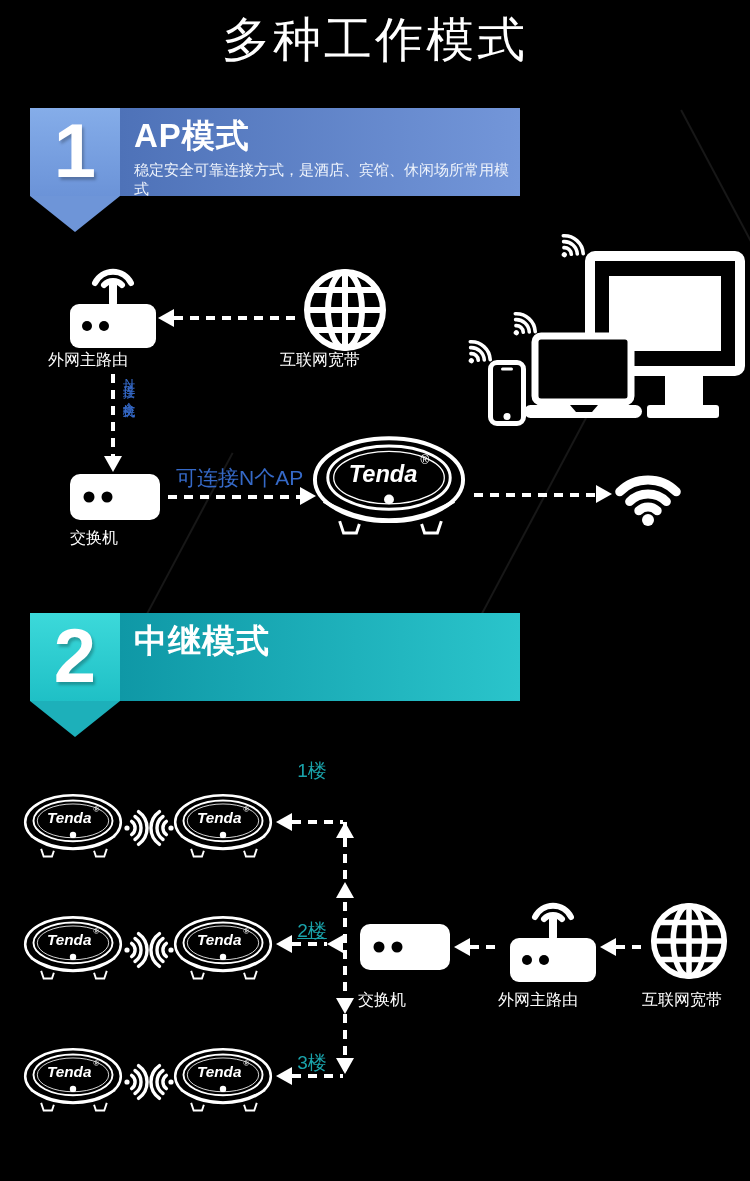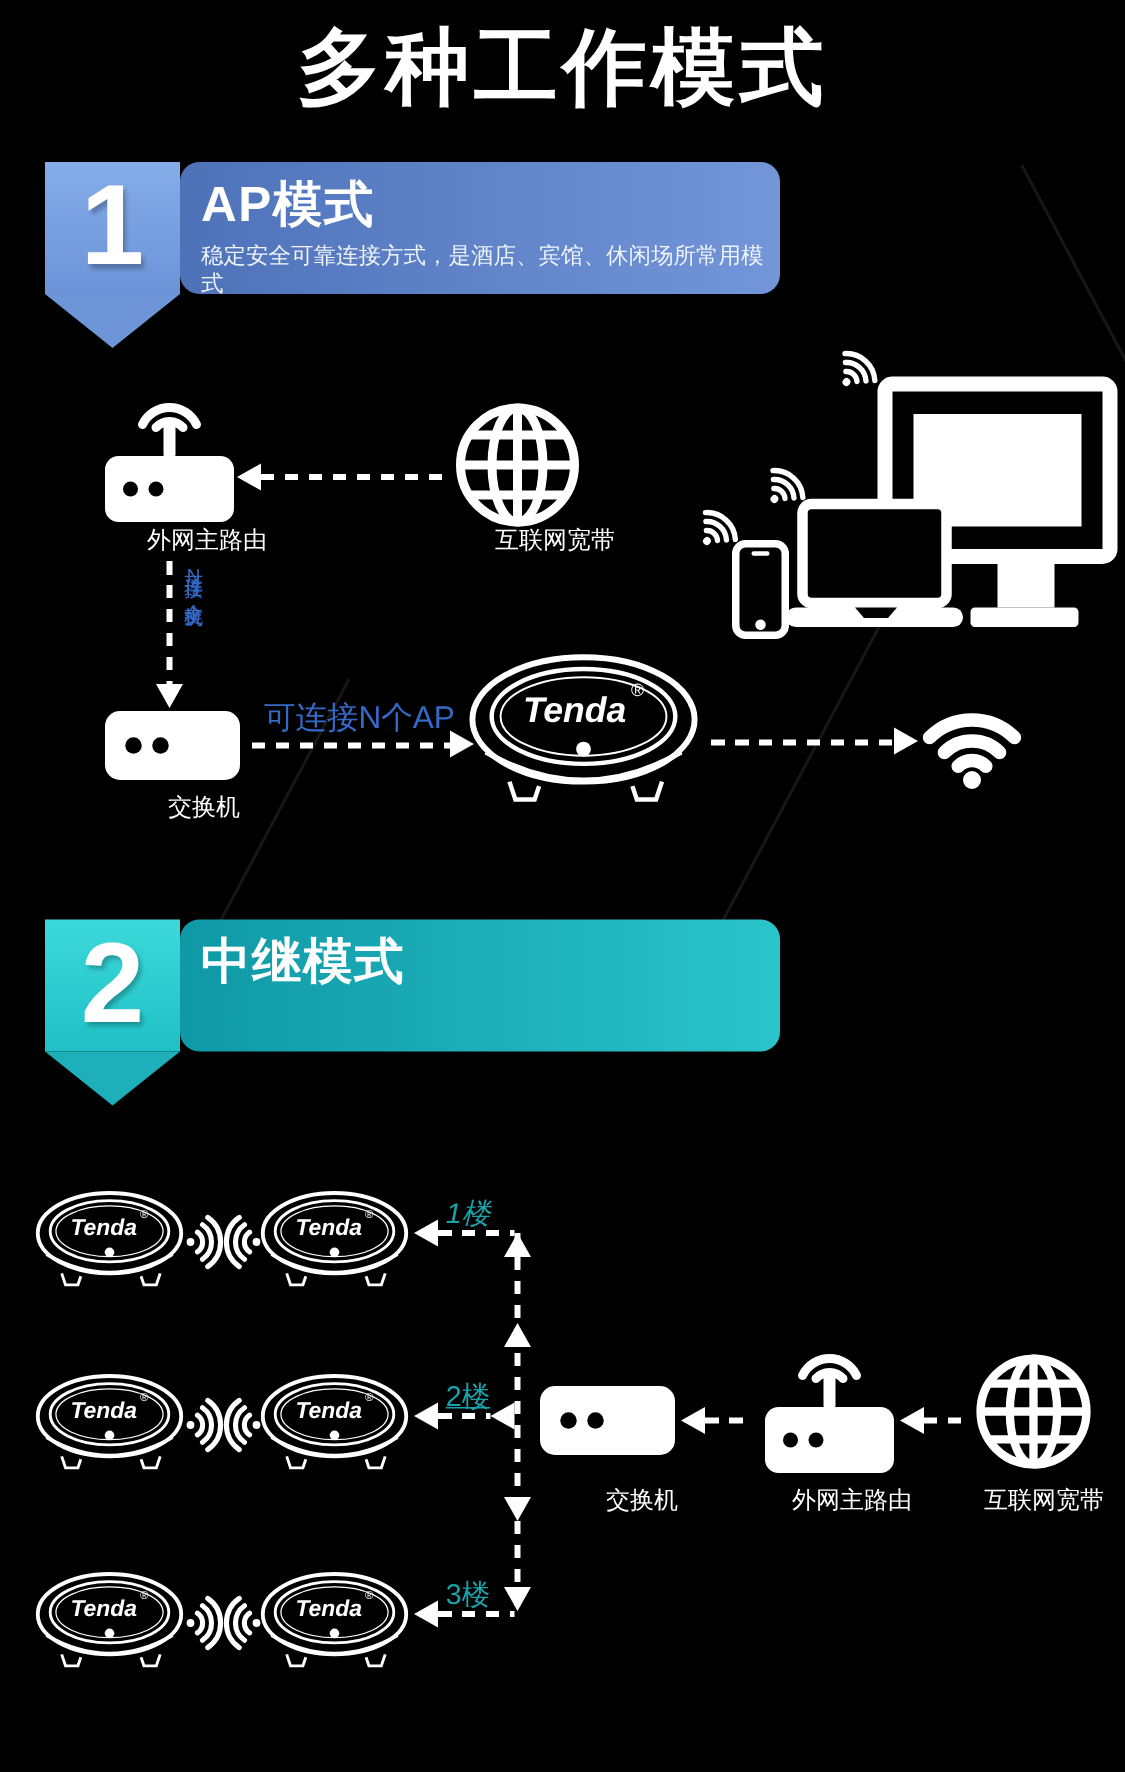--- a/index.html
+++ b/index.html
@@ -2,49 +2,49 @@
 <html><head>
 <meta charset="utf-8">
 <style>
   html,body{margin:0;padding:0;background:#000;}
   .page{position:relative;width:750px;height:1181px;background:#000;overflow:hidden;
         font-family:"Liberation Sans","DejaVu Sans",sans-serif;}
   .abs{position:absolute;}
   .texline{position:absolute;width:2px;background:rgba(255,255,255,0.09);}
 
   .page-title{position:absolute;left:0;right:0;top:8px;text-align:center;color:#fff;
-              font-size:56px;font-weight:700;letter-spacing:3px;}
+              font-size:48px;font-weight:400;letter-spacing:3px;}
 
   .tile{position:absolute;width:90px;height:88px;text-align:center;}
   .tile .num{display:block;color:#fff;font-size:76px;font-weight:700;line-height:86px;
              text-shadow:2px 3px 3px rgba(0,0,0,0.25);}
   .tile-blue{background:linear-gradient(180deg,#85ade9,#6b93d8);}
   .tile-teal{background:linear-gradient(180deg,#3cd9da,#1fc0c6);}
   .pennant{position:absolute;width:0;height:0;border-left:45px solid transparent;
            border-right:45px solid transparent;}
   .pennant-blue{border-top:36px solid #6e95d8;}
   .pennant-teal{border-top:36px solid #1db0ba;}
   .bar{position:absolute;left:120px;width:400px;height:88px;box-sizing:border-box;
-       padding:8px 0 0 14px;border-radius:13px;}
+       padding:8px 0 0 14px;}
   .bar-blue{background:linear-gradient(90deg,#4e72b8,#7396d9);}
   .bar-teal{background:linear-gradient(90deg,#0f98a6,#2ac4cb);}
   .bar .ttl{color:#fff;font-size:33px;font-weight:800;letter-spacing:1px;line-height:40px;}
   .bar .sub{color:#eef3fb;font-size:15px;margin-top:5px;letter-spacing:0;}
 
   .dash-h{position:absolute;height:4px;
           background:repeating-linear-gradient(90deg,#fff 0 9px,transparent 9px 16px);}
   .dash-v{position:absolute;width:4px;
           background:repeating-linear-gradient(180deg,#fff 0 9px,transparent 9px 16px);}
   .ah{position:absolute;width:0;height:0;}
   .ah-l{border-top:9px solid transparent;border-bottom:9px solid transparent;border-right:16px solid #fff;}
   .ah-r{border-top:9px solid transparent;border-bottom:9px solid transparent;border-left:16px solid #fff;}
   .ah-u{border-left:9px solid transparent;border-right:9px solid transparent;border-bottom:16px solid #fff;}
   .ah-d{border-left:9px solid transparent;border-right:9px solid transparent;border-top:16px solid #fff;}
 
-  .wlbl{position:absolute;color:#fff;font-size:16px;text-align:right;white-space:nowrap;}
+  .wlbl{position:absolute;color:#fff;font-size:16px;text-align:left;white-space:nowrap;}
   .blbl{position:absolute;color:#3569c7;font-size:21px;white-space:nowrap;}
   .tlbl{position:absolute;color:#1aa3ab;font-size:19px;text-align:center;white-space:nowrap;}
   .vtext{position:absolute;writing-mode:vertical-rl;text-orientation:upright;
          color:#3569c7;font-size:12.5px;letter-spacing:1px;line-height:16px;}
   svg{display:block;overflow:visible;}
 </style>
 </head>
 <body>
 
 <div class="page">
@@ -209,21 +209,21 @@
     </svg>
   <svg class="abs" style="left:124px;top:802px;" width="26" height="52" viewBox="0 0 26 52">
       <use href="#waves-right"></use>
     </svg>
   <svg class="abs" style="left:148px;top:802px;" width="26" height="52" viewBox="0 0 26 52">
       <use href="#waves-left"></use>
     </svg>
   <svg class="abs" style="left:172px;top:790px;" width="102" height="77" viewBox="0 0 160 120">
       <use href="#ap-device"></use>
     </svg>
-  <div class="tlbl" style="left:288px;top:796px;width:48px;font-style:italic;">1楼</div>
+  <div class="tlbl" style="left:288px;top:758px;width:48px;">1楼</div>
   <div class="ah ah-l" style="left:276px;top:813px;"></div>
   <div class="dash-h" style="left:292px;top:820px;width:51px;"></div>
 
   <svg class="abs" style="left:22px;top:912px;" width="102" height="77" viewBox="0 0 160 120">
       <use href="#ap-device"></use>
     </svg>
   <svg class="abs" style="left:124px;top:924px;" width="26" height="52" viewBox="0 0 26 52">
       <use href="#waves-right"></use>
     </svg>
   <svg class="abs" style="left:148px;top:924px;" width="26" height="52" viewBox="0 0 26 52">

